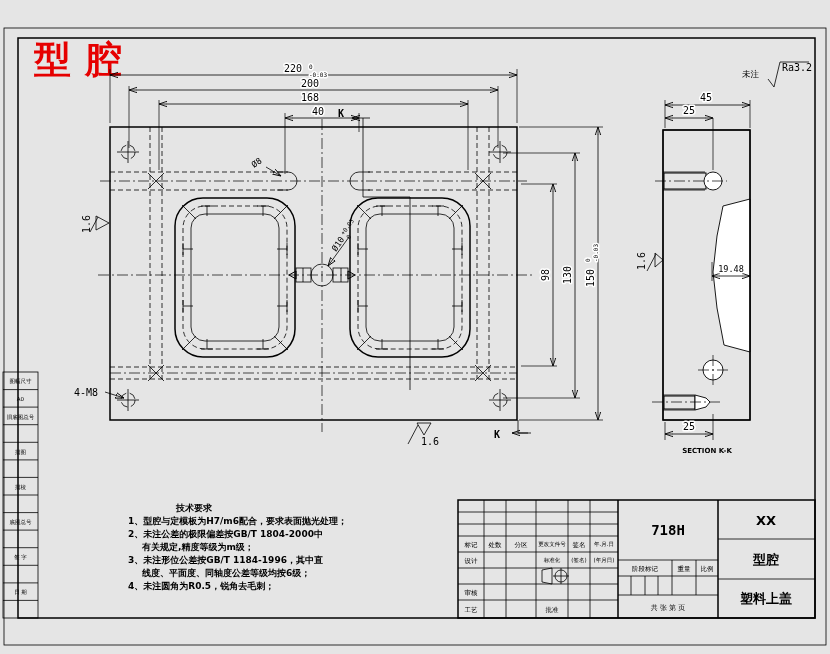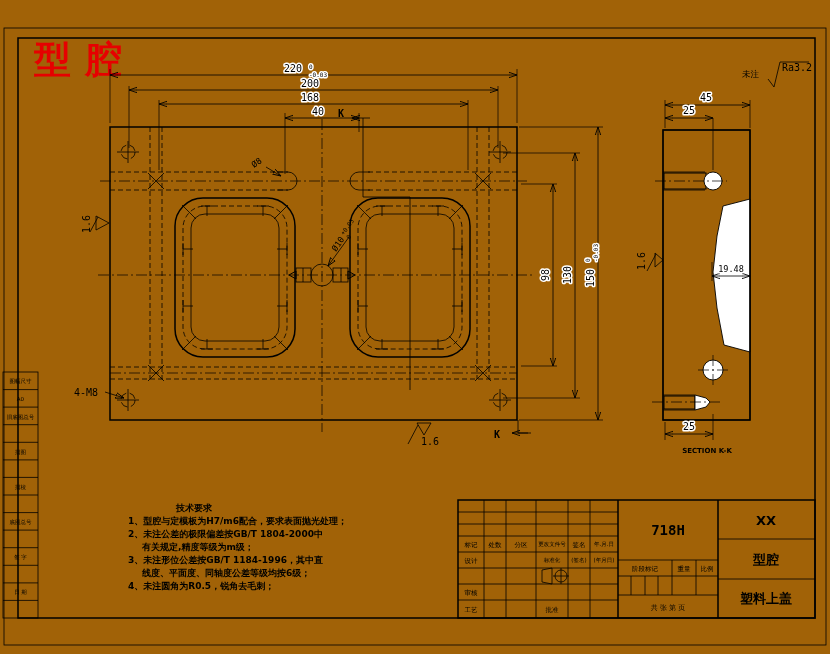--- a/index.html
+++ b/index.html
@@ -1,16 +1,16 @@
 <!DOCTYPE html>
 <html><head>
 <meta charset="utf-8">
 <style>
   html,body{margin:0;padding:0;background:#fff;}
-  .sheet{position:relative;width:830px;height:654px;background:#a16207;overflow:hidden;}
+  .sheet{position:relative;width:830px;height:654px;background:#e5e5e5;overflow:hidden;}
   svg{position:absolute;left:0;top:0;}
   svg line,svg path,svg rect,svg circle,svg polyline,svg polygon{stroke:#000;fill:none;}
   .ol{stroke-width:1.5;}
   .thin{stroke-width:0.8;}
   .ext{stroke-width:0.7;}
   .dash{stroke-width:0.8;stroke-dasharray:5 3;}
   .cl{stroke-width:0.7;stroke-dasharray:11 3 2 3;}
   .dim{stroke-width:0.8;}
   .hatchline{stroke:#000;stroke-width:0.6;}
   .white{fill:#fff;stroke:#000;stroke-width:0.9;}

